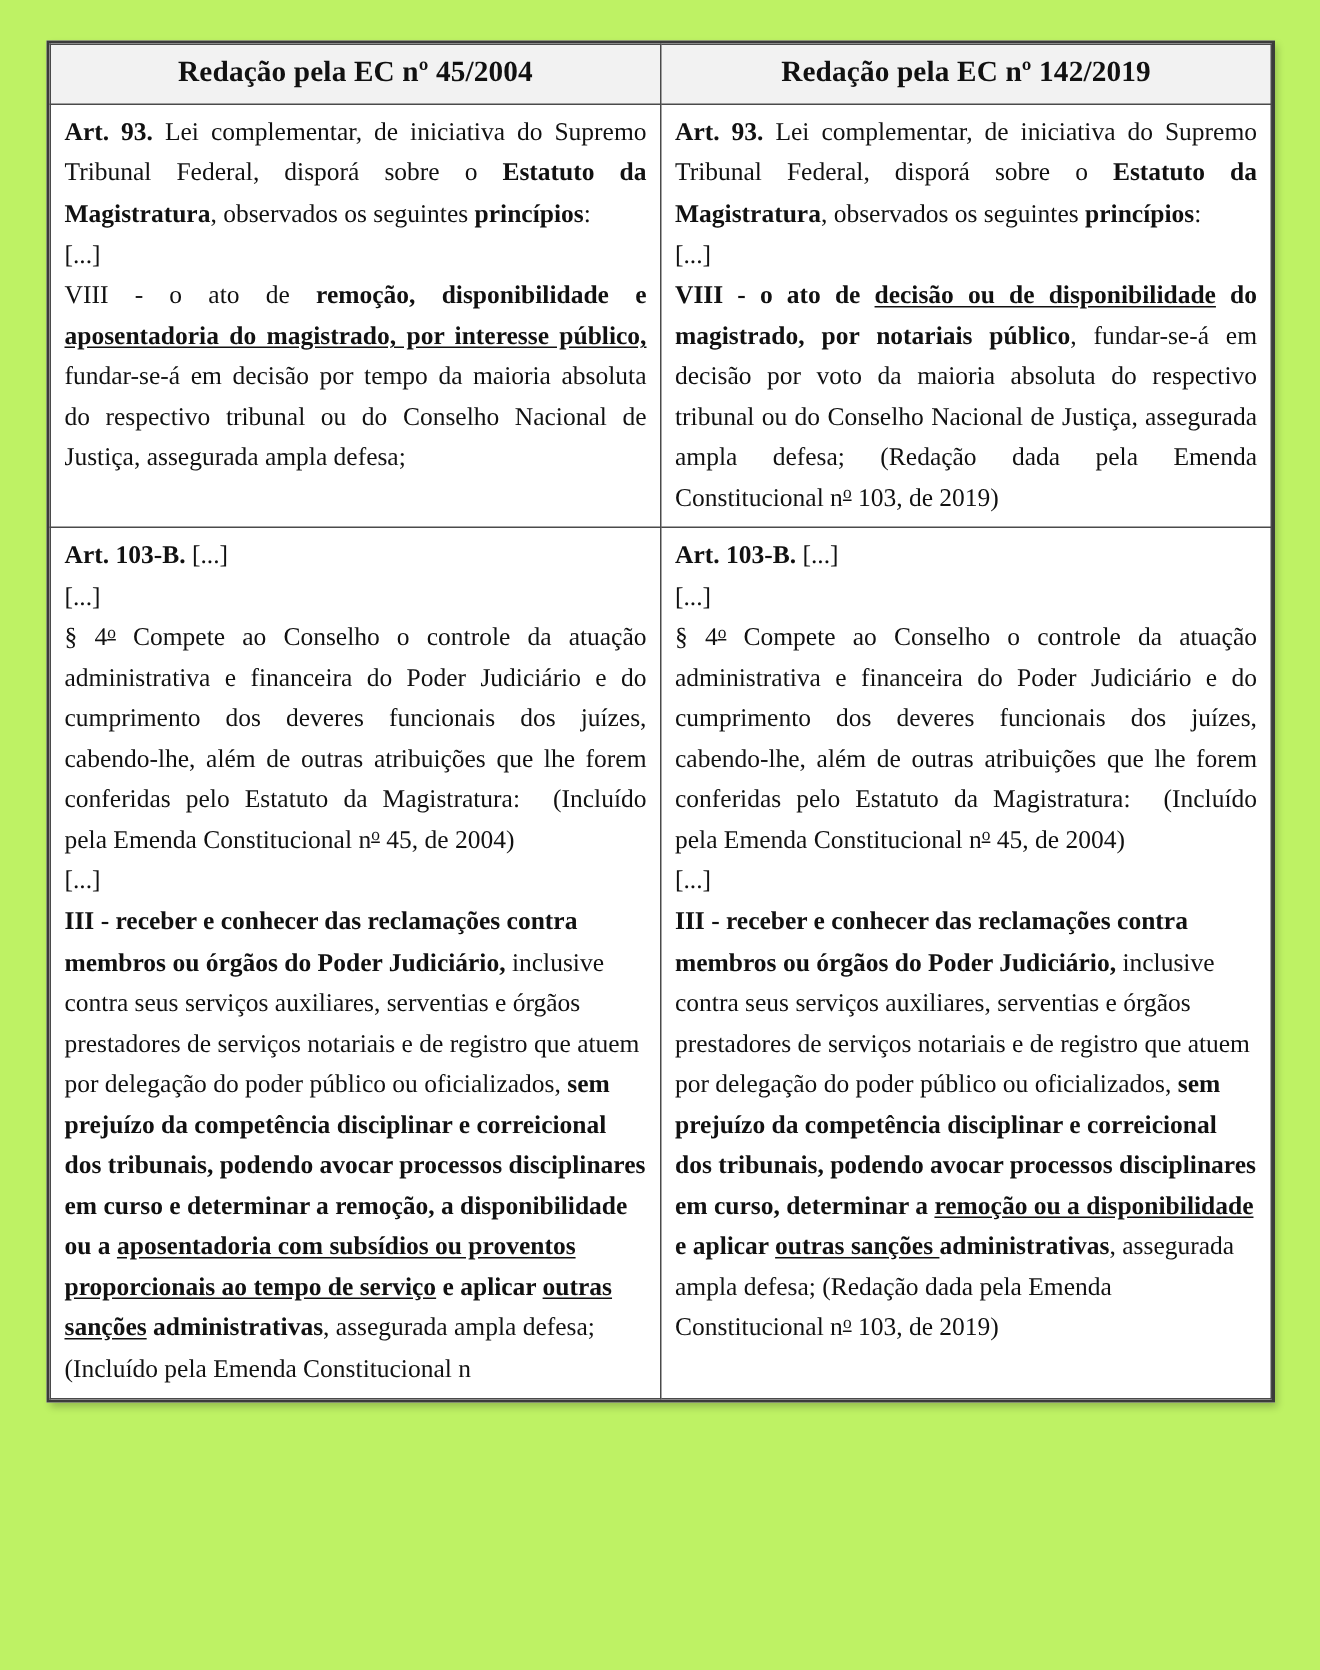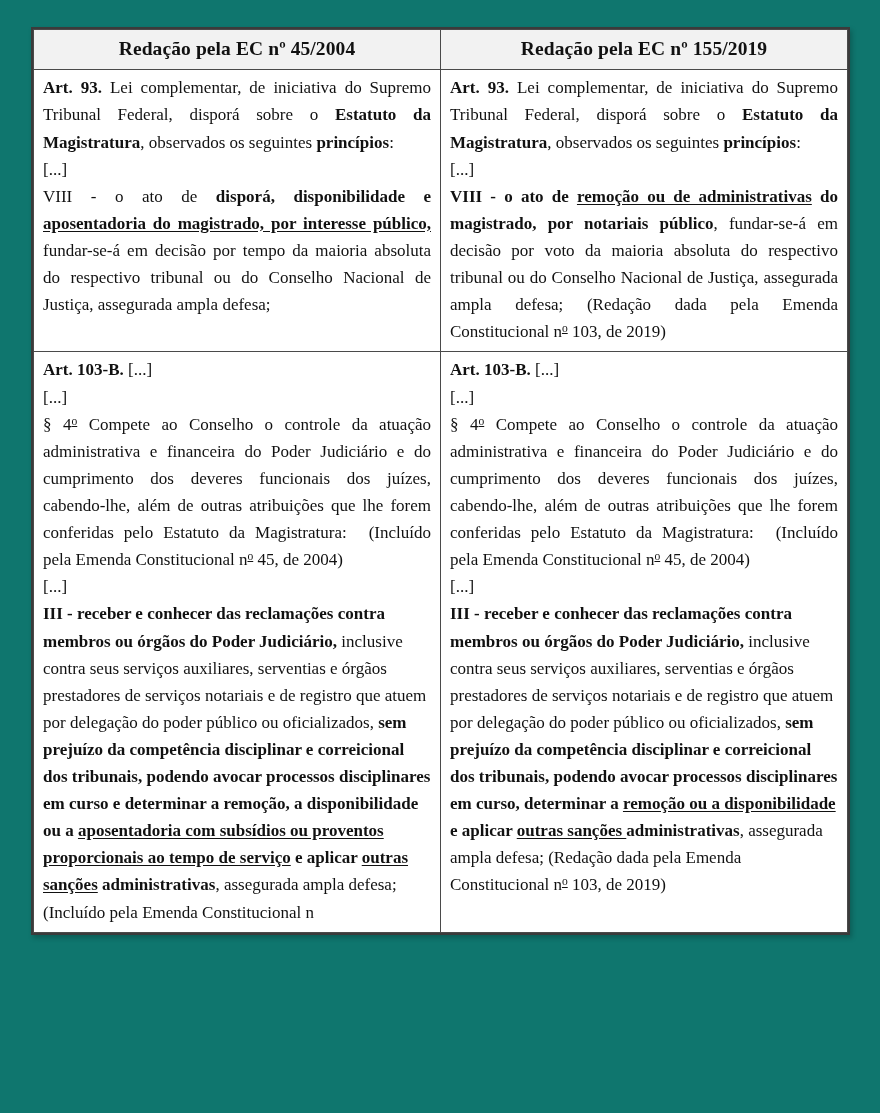--- a/index.html
+++ b/index.html
@@ -13,21 +13,21 @@
     height: 1113px;
     font-family: "Liberation Serif", "DejaVu Serif", serif;
     color: #111111;
     overflow: hidden;
   }
 
   .page {
     position: relative;
     width: 880px;
     height: 1113px;
-    background: #0f766e;
+    background: #bef264;
     box-sizing: border-box;
   }
 
   .table-wrap {
     position: absolute;
     left: 31px;
     top: 27px;
     width: 819px;
     box-sizing: border-box;
     border: 2px solid #3b3b3b;
@@ -105,42 +105,42 @@
   <div class="table-wrap">
     <table class="cmp">
       <colgroup>
         <col class="c1">
         <col class="c2">
       </colgroup>
 
       <thead>
         <tr>
           <th>Redação pela EC nº 45/2004</th>
-          <th>Redação pela EC nº 155/2019</th>
+          <th>Redação pela EC nº 142/2019</th>
         </tr>
       </thead>
 
       <tbody>
 
         <tr>
 
           <td>
             <p class="blk"><b>Art. 93.</b><span> Lei complementar, de iniciativa do Supremo Tribunal Federal, disporá sobre o </span><b>Estatuto da Magistratura</b><span>, observados os seguintes </span><b>princípios</b><span>:</span></p>
 
             <p class="blk short"><span>[...]</span></p>
 
-            <p class="blk"><span>VIII - o ato de </span><b>disporá, disponibilidade e </b><span class="bu">aposentadoria do magistrado, por interesse público,</span><span> fundar-se-á em decisão por tempo da maioria absoluta do respectivo tribunal ou do Conselho Nacional de Justiça, assegurada ampla defesa;</span></p>
+            <p class="blk"><span>VIII - o ato de </span><b>remoção, disponibilidade e </b><span class="bu">aposentadoria do magistrado, por interesse público,</span><span> fundar-se-á em decisão por tempo da maioria absoluta do respectivo tribunal ou do Conselho Nacional de Justiça, assegurada ampla defesa;</span></p>
           </td>
 
           <td>
             <p class="blk"><b>Art. 93.</b><span> Lei complementar, de iniciativa do Supremo Tribunal Federal, disporá sobre o </span><b>Estatuto da Magistratura</b><span>, observados os seguintes </span><b>princípios</b><span>:</span></p>
 
             <p class="blk short"><span>[...]</span></p>
 
-            <p class="blk"><b>VIII - o ato de </b><span class="bu">remoção ou de administrativas</span><b> do magistrado, por notariais público</b><span>, fundar-se-á em decisão por voto da maioria absoluta do respectivo tribunal ou do Conselho Nacional de Justiça, assegurada ampla defesa; (Redação dada pela Emenda Constitucional n</span><span class="ord">o</span><span> 103, de 2019)</span></p>
+            <p class="blk"><b>VIII - o ato de </b><span class="bu">decisão ou de disponibilidade</span><b> do magistrado, por notariais público</b><span>, fundar-se-á em decisão por voto da maioria absoluta do respectivo tribunal ou do Conselho Nacional de Justiça, assegurada ampla defesa; (Redação dada pela Emenda Constitucional n</span><span class="ord">o</span><span> 103, de 2019)</span></p>
           </td>
         </tr>
 
         <tr>
 
           <td>
             <p class="blk short"><b>Art. 103-B.</b><span> [...]</span></p>
 
             <p class="blk short"><span>[...]</span></p>
 

